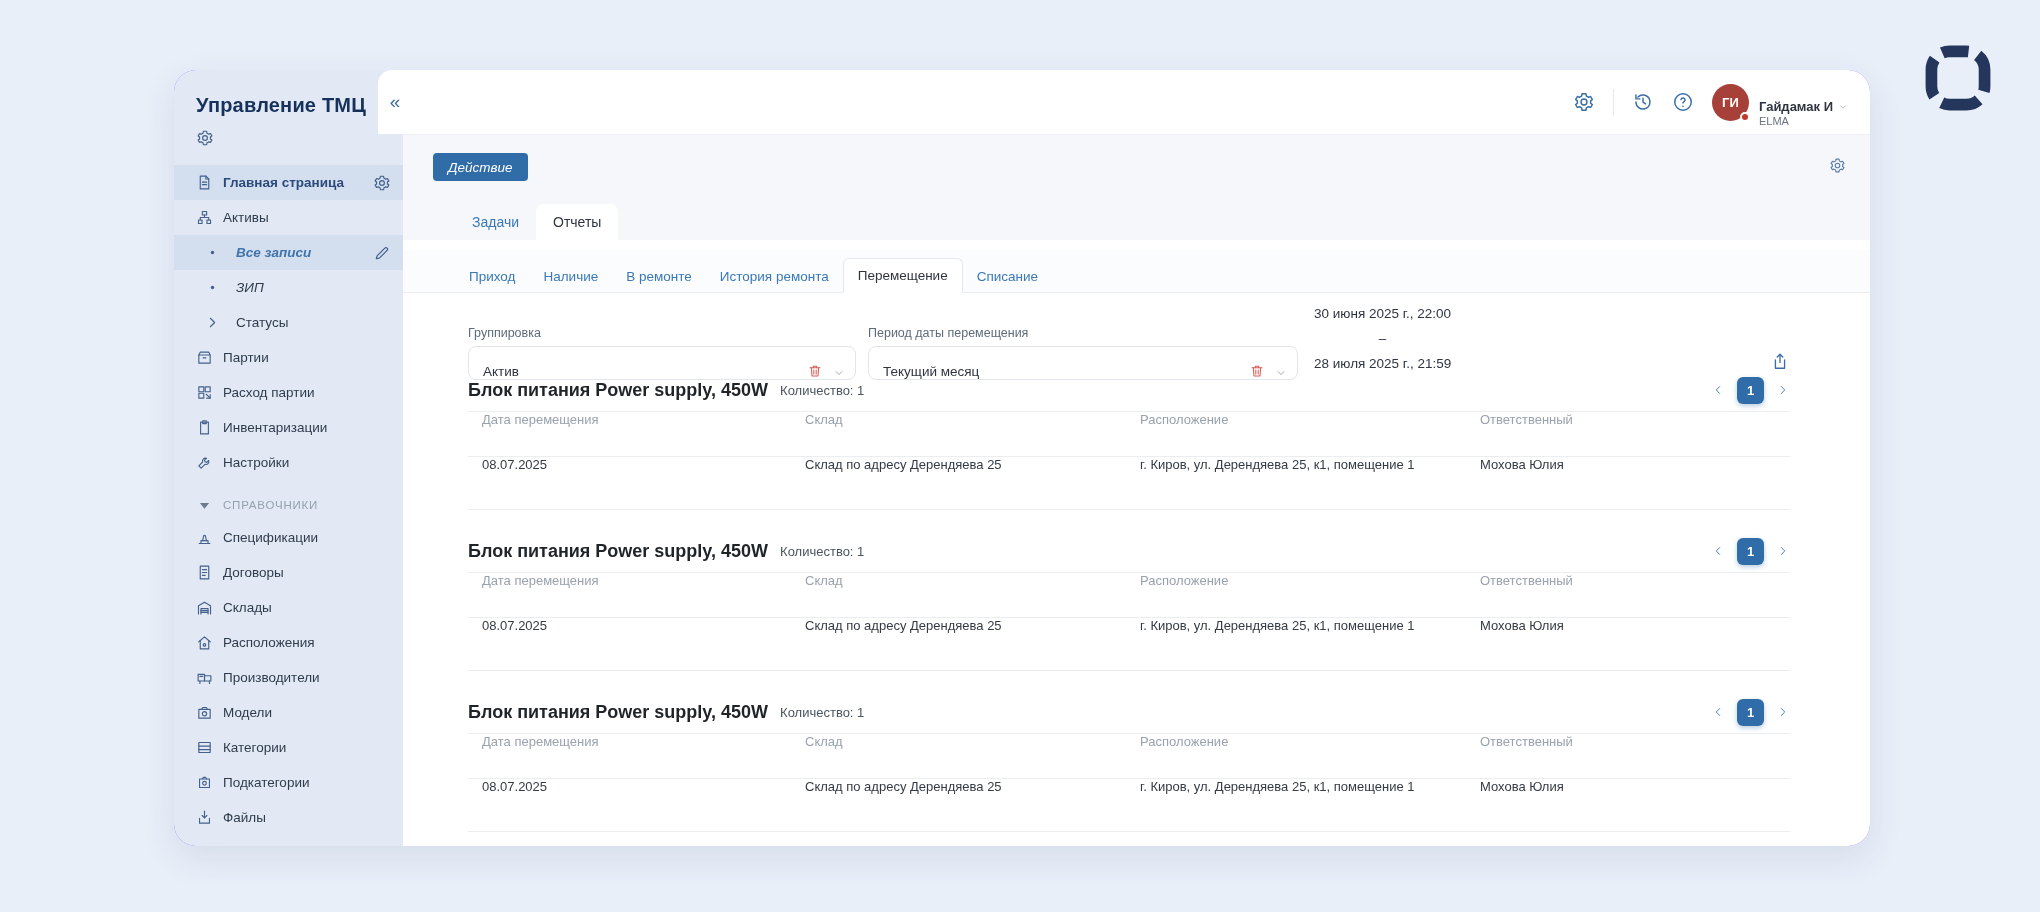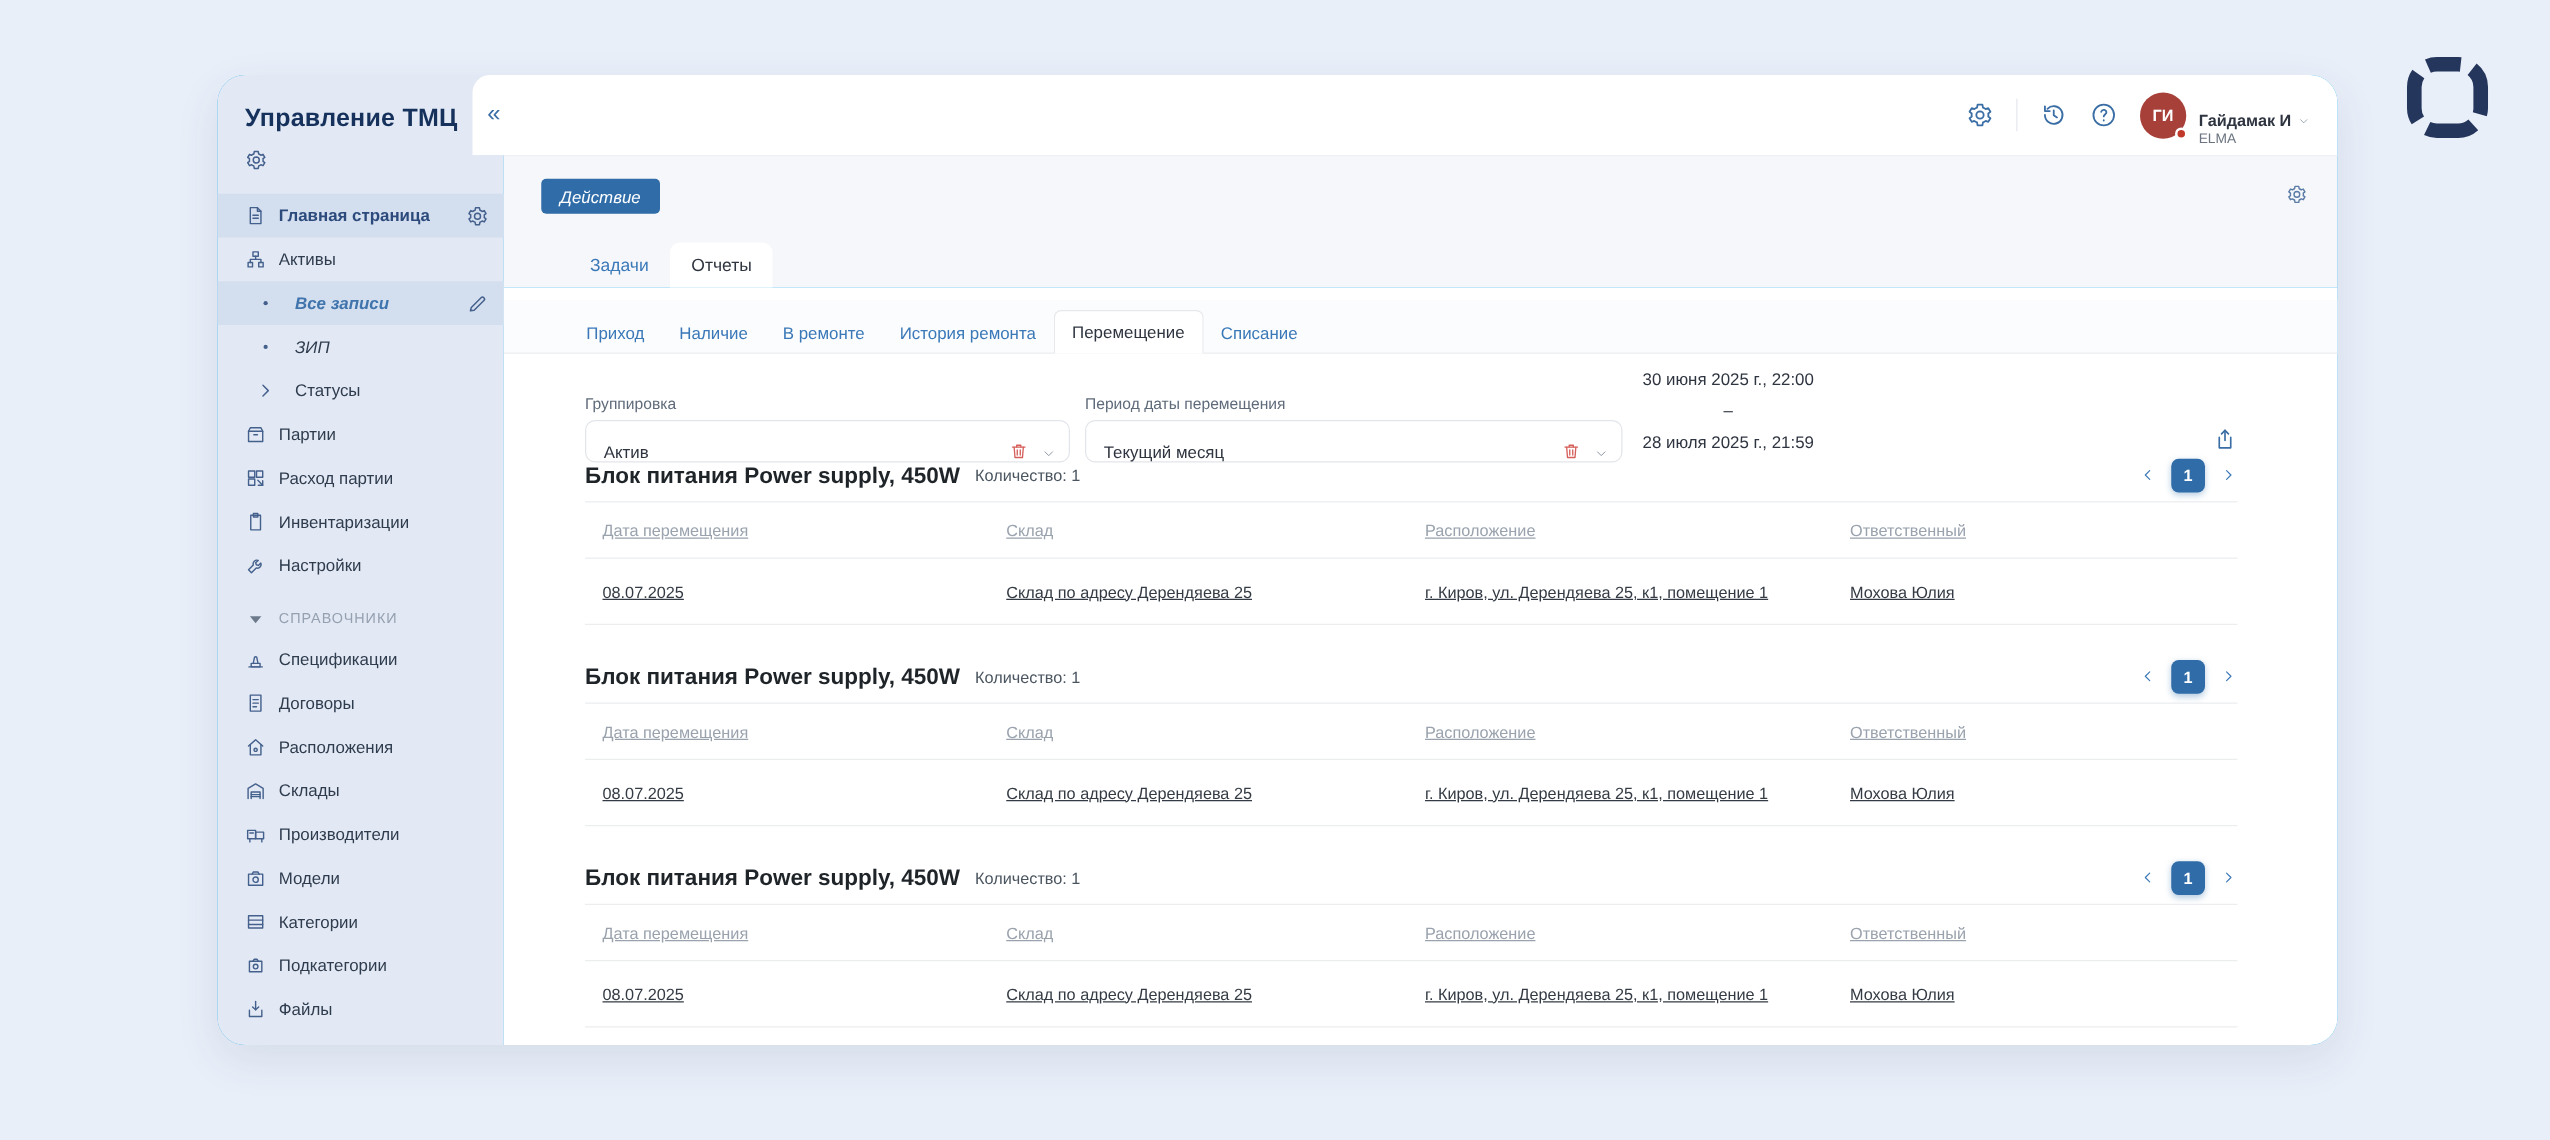--- a/index.html
+++ b/index.html
@@ -10,22 +10,22 @@
     position:relative; overflow:hidden;
     color:#2f3540;
   }
   svg { display:block; }
 
   
   .corner-logo { position:absolute; left:1924px; top:44px; width:68px; height:68px; }
 
   
   .app-card {
-    position:absolute; left:174px; top:60px; width:1696px; height:776px;
-    background:#0ea5e9; border-radius:22px;
+    position:absolute; left:174px; top:70px; width:1696px; height:776px;
+    background:#8b5cf6; border-radius:22px;
     box-shadow:0 12px 34px rgba(40,60,100,.10);
   }
 
   
   .sidebar {
     position:absolute; left:0; top:0; width:229px; height:776px;
     background:#e2e9f4; border-radius:22px 0 0 22px; overflow:hidden;
   }
   .sb-title { font-size:20px; font-weight:bold; color:#16325c; padding:24px 0 0 22px; letter-spacing:.2px; }
   .sb-gear { margin:12px 0 0 22px; color:#44608c; width:18px; height:18px; cursor:pointer; }
@@ -114,21 +114,21 @@
   .groups { position:absolute; left:65px; top:129px; width:1322px; }
   .group { margin-bottom:20px; }
   .g-head { height:42px; display:flex; align-items:center; }
   .g-title { font-size:18px; font-weight:bold; color:#1f2429; }
   .g-count { font-size:13px; color:#4a5560; font-weight:normal; margin-left:12px; }
   .pager { margin-left:auto; display:flex; align-items:center; gap:12px; }
   .pg-chev { width:14px; height:14px; color:#3a78b8; cursor:pointer; }
   .pg-num { width:27px; height:27px; border-radius:6px; background:#2f6ca8; color:#fff; font-size:13px; font-weight:bold;
             display:flex; align-items:center; justify-content:center; cursor:pointer; box-shadow:0 2px 5px rgba(47,108,168,.35); }
   .sep { height:1px; background:#ebedef; }
-  .trow { display:flex; align-items:center; padding-left:14px;text-decoration:underline; }
+  .trow { display:flex; align-items:flex-start; padding-left:14px; }
   .trow.head { height:44px; font-size:13px; color:#99a2ad; }
   .trow.data { height:52px; font-size:13px; color:#343b44; }
   .c1 { width:323px; } .c2 { width:335px; } .c3 { width:340px; } .c4 { flex:1; }
 </style>
 </head>
 <body>
 
 <div class="corner-logo">
   <svg viewBox="0 0 64 64" width="68" height="68">
     <rect x="7" y="7" width="50" height="50" rx="17" fill="none" stroke="#25365c" stroke-width="11" stroke-dasharray="36 9.3" stroke-dashoffset="18"></rect>
@@ -290,39 +290,39 @@
               <path d="M9 16h4"></path>
             </svg>
           </span>
     <span class="sb-label">Договоры</span>
     <span class="sb-trail"></span>
   </div>
 
   <div class="sb-item">
     <span class="sb-ic">
             <svg viewBox="0 0 24 24" width="100%" height="100%" fill="none" stroke="currentColor" stroke-width="1.6" stroke-linecap="round" stroke-linejoin="round">
-              <path d="M4 11l8-7 8 7"></path>
-              <path d="M6 9.3V21h12V9.3"></path>
-              <path d="M12 13.5a1.8 1.8 0 1 0 0 3.6 1.8 1.8 0 0 0 0-3.6z"></path>
-            </svg>
-          </span>
-    <span class="sb-label">Расположения</span>
-    <span class="sb-trail"></span>
-  </div>
-
-  <div class="sb-item">
-    <span class="sb-ic">
-            <svg viewBox="0 0 24 24" width="100%" height="100%" fill="none" stroke="currentColor" stroke-width="1.6" stroke-linecap="round" stroke-linejoin="round">
               <path d="M3.5 21V9.5L12 4.5l8.5 5V21"></path>
               <path d="M7 21v-7.5h10V21"></path>
               <path d="M7 16.5h10"></path>
               <path d="M7 18.8h10"></path>
             </svg>
           </span>
     <span class="sb-label">Склады</span>
+    <span class="sb-trail"></span>
+  </div>
+
+  <div class="sb-item">
+    <span class="sb-ic">
+            <svg viewBox="0 0 24 24" width="100%" height="100%" fill="none" stroke="currentColor" stroke-width="1.6" stroke-linecap="round" stroke-linejoin="round">
+              <path d="M4 11l8-7 8 7"></path>
+              <path d="M6 9.3V21h12V9.3"></path>
+              <path d="M12 13.5a1.8 1.8 0 1 0 0 3.6 1.8 1.8 0 0 0 0-3.6z"></path>
+            </svg>
+          </span>
+    <span class="sb-label">Расположения</span>
     <span class="sb-trail"></span>
   </div>
 
   <div class="sb-item">
     <span class="sb-ic">
             <svg viewBox="0 0 24 24" width="100%" height="100%" fill="none" stroke="currentColor" stroke-width="1.6" stroke-linecap="round" stroke-linejoin="round">
               <path d="M3 7.5h9v9.5H3z"></path>
               <path d="M12 9.5h9V17h-9z"></path>
               <path d="M5.5 17v3.5"></path>
               <path d="M19 17v3.5"></path>

